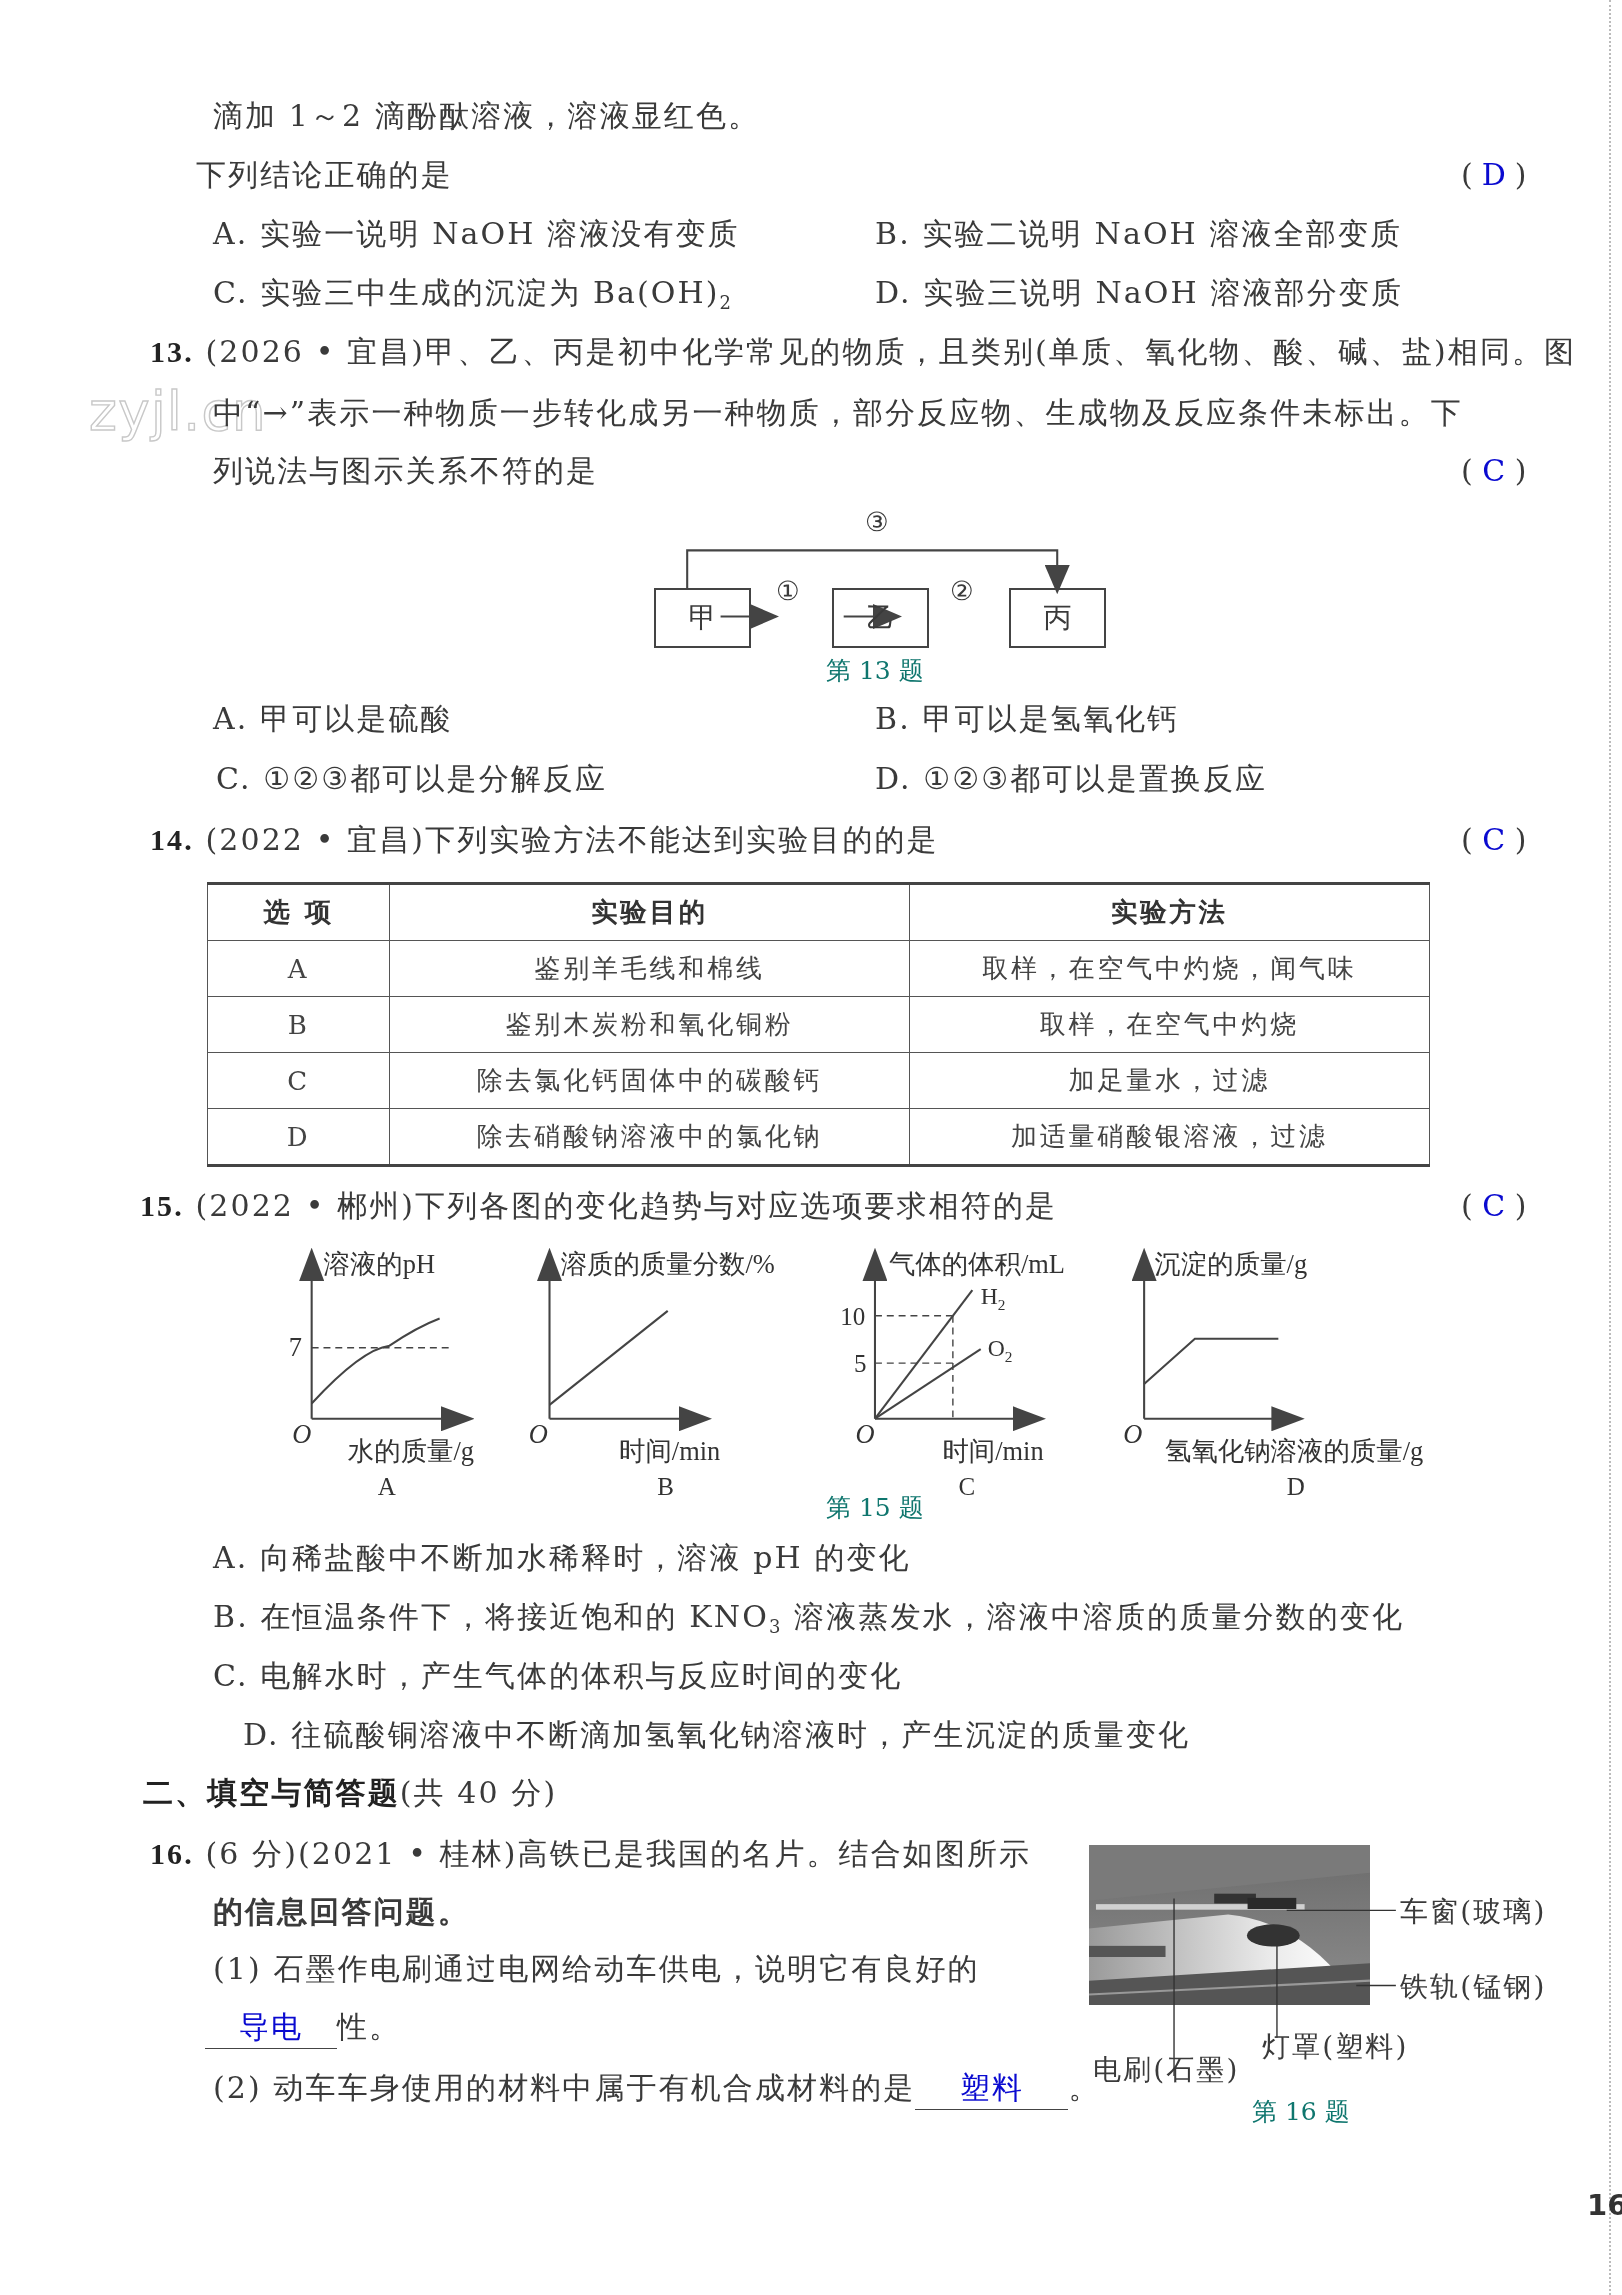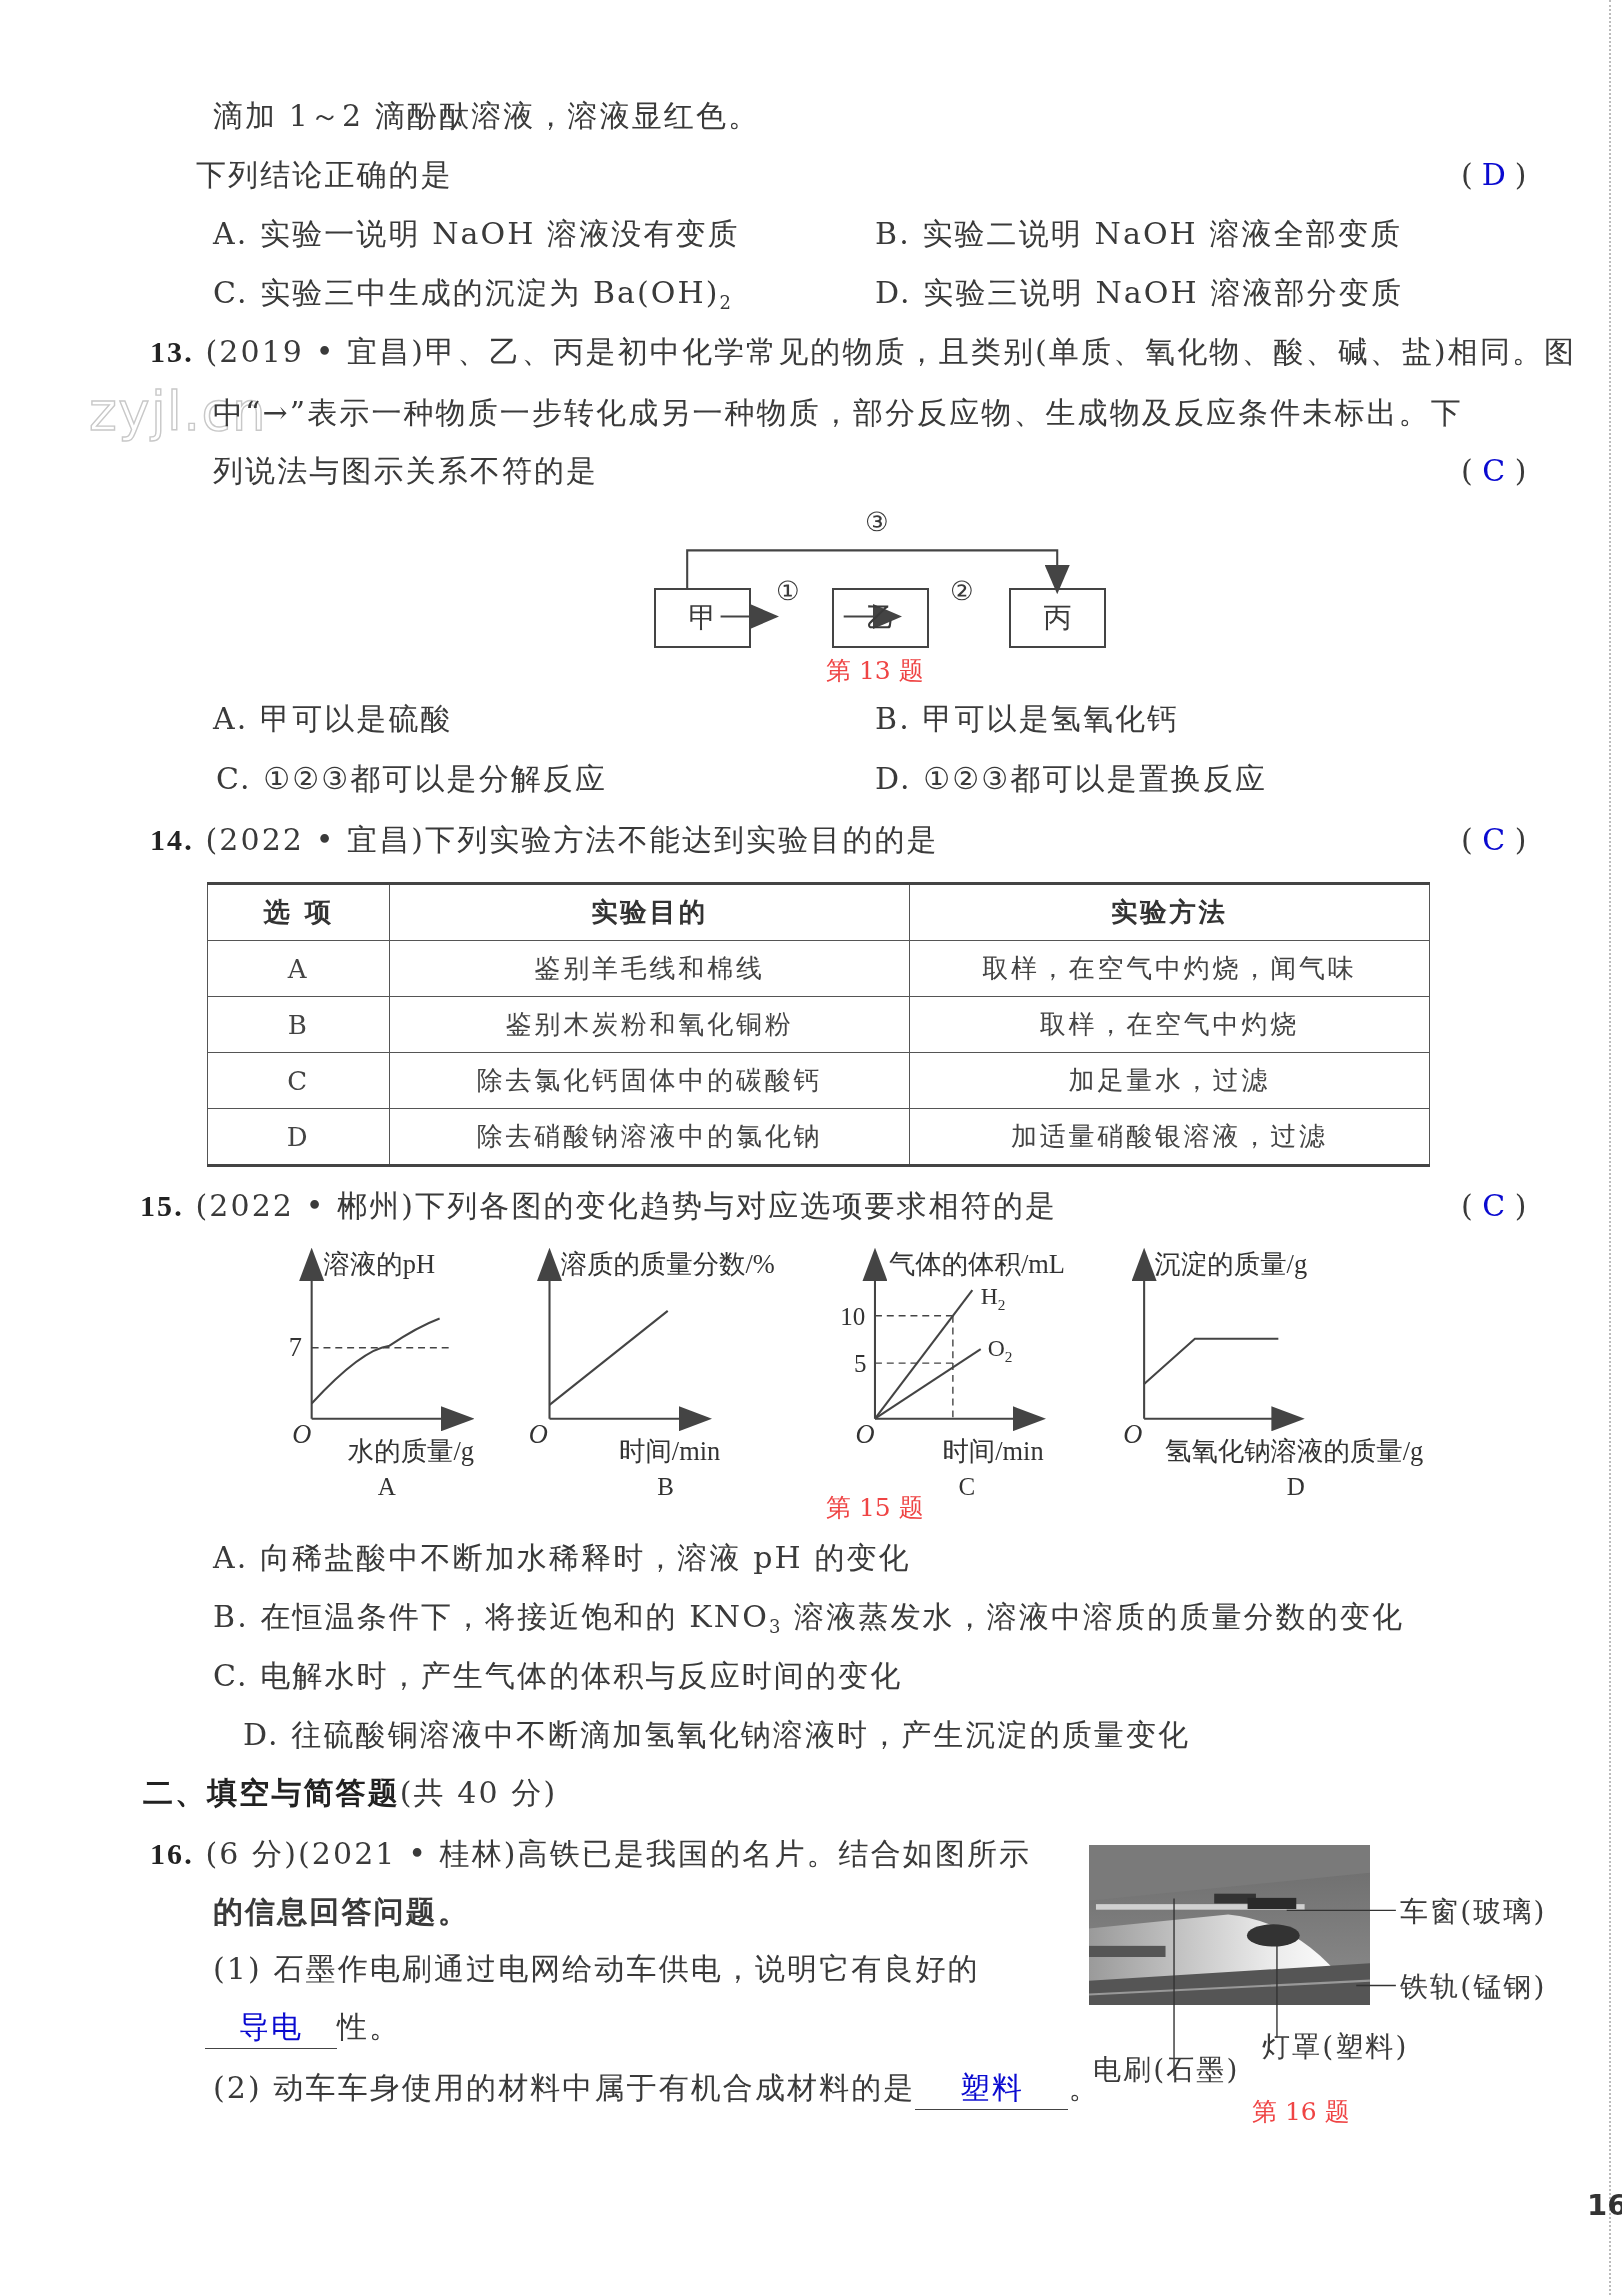--- a/index.html
+++ b/index.html
@@ -10,21 +10,21 @@
   .ans { color:#0a0ad0; }
   .paren { position:absolute; font-size:30px; line-height:42px; white-space:nowrap; }
   .paren .ans { display:inline-block; width:42px; text-align:center; }
   sub { font-size:18px; vertical-align:-5.6px; }
   .dashed-right { position:absolute; left:1609px; top:0; height:2295px; border-left:2.1px dotted #bbb; }
   .watermark { position:absolute; left:89px; top:381px; font-family:"DejaVu Sans",sans-serif; font-size:53px;
                color:transparent; -webkit-text-stroke:1.4px #c8c8c8; letter-spacing:1.4px; }
   
   .box { position:absolute; border:2.1px solid #444; width:93px; height:56px; display:flex; align-items:center; justify-content:center; font-size:28px; }
   .circ { position:absolute; font-size:26.4px; }
-  .caption { position:absolute; font-size:25px; color:#ef4444; }
+  .caption { position:absolute; font-size:25px; color:#0f766e; }
   
   table.exp { position:absolute; left:207px; top:882px; width:1223px; border-collapse:collapse; font-size:26px; color:#444; }
   table.exp th, table.exp td { border:1.4px solid #555; height:55px; text-align:center; padding:0; letter-spacing:2.8px; font-weight:normal; }
   table.exp th { font-family:"DejaVu Sans",sans-serif; font-weight:bold; color:#333; font-size:26.4px; }
   table.exp { border-top:3.5px solid #444; border-bottom:3.5px solid #444; }
   
   .chart { position:absolute; }
   .chart text { font-family:"Liberation Serif",serif; fill:#333; }
   .fill-line { display:inline-block; border-bottom:1.4px solid #444; text-align:center; }
   .train { position:absolute; left:1089px; top:1845px; width:281px; height:160px; }
@@ -38,21 +38,21 @@
 <div class="watermark">zyjl.cn</div>
 
 <div class="ln" style="left:213px;top:95px;">滴加 1～2 滴酚酞溶液，溶液显红色。</div>
 <div class="ln" style="left:196px;top:154px;">下列结论正确的是</div>
 <div class="paren" style="left:1461px;top:154px;">(<span class="ans">D</span>)</div>
 <div class="ln" style="left:213px;top:213px;">A.  实验一说明 NaOH 溶液没有变质</div>
 <div class="ln" style="left:875px;top:213px;">B.  实验二说明 NaOH 溶液全部变质</div>
 <div class="ln" style="left:213px;top:272px;"><span>C.  实验三中生成的沉淀为 Ba(OH)</span><sub>2</sub></div>
 <div class="ln" style="left:875px;top:272px;">D.  实验三说明 NaOH 溶液部分变质</div>
 
-<div class="ln" style="left:150px;top:331px;"><span class="qnum">13.</span> <span>(2019 • 宜昌)甲、乙、丙是初中化学常见的物质，且类别(单质、氧化物、酸、碱、盐)相同。图</span></div>
+<div class="ln" style="left:150px;top:331px;"><span class="qnum">13.</span> <span>(2026 • 宜昌)甲、乙、丙是初中化学常见的物质，且类别(单质、氧化物、酸、碱、盐)相同。图</span></div>
 <div class="ln" style="left:213px;top:392px;">中“→”表示一种物质一步转化成另一种物质，部分反应物、生成物及反应条件未标出。下</div>
 <div class="ln" style="left:213px;top:450px;">列说法与图示关系不符的是</div>
 <div class="paren" style="left:1461px;top:450px;">(<span class="ans">C</span>)</div>
 
 <div>
   <svg style="position:absolute;left:0;top:0;" width="1622" height="696" viewBox="0 0 2332 1000">
     <defs>
         <marker id="ah" markerWidth="14" markerHeight="12" refX="12" refY="6" orient="auto">
           <path d="M0,0 L14,6 L0,12 Z" fill="#444"></path>
         </marker>

